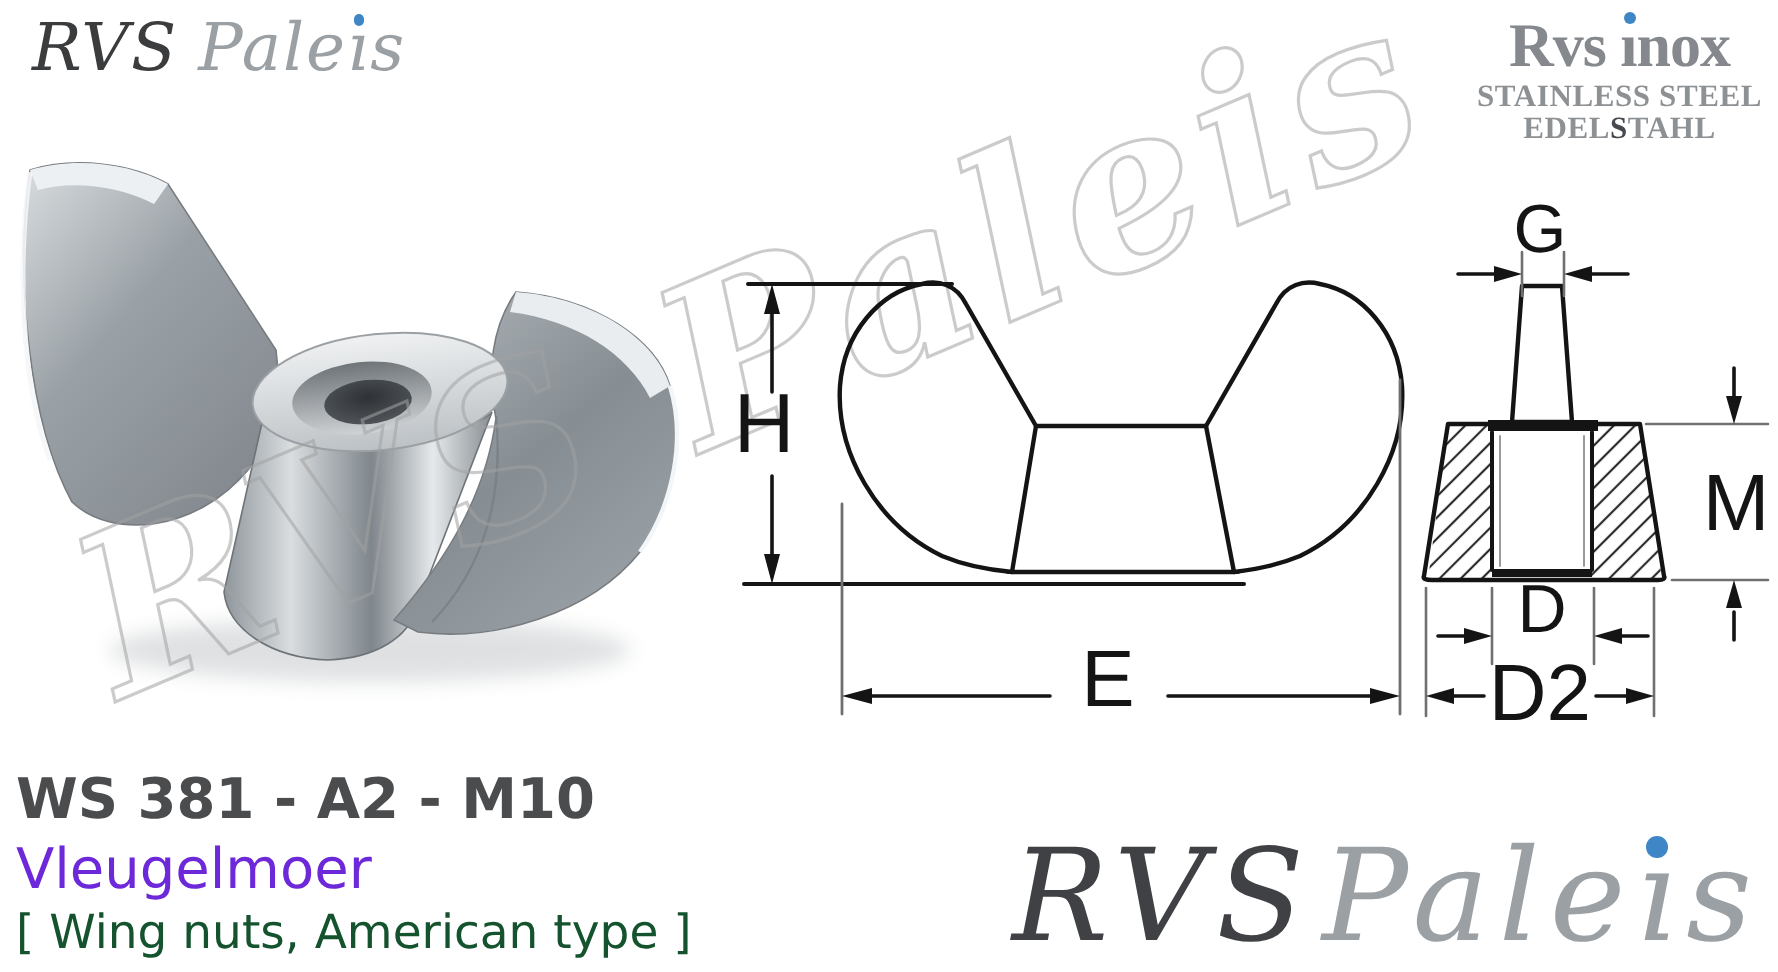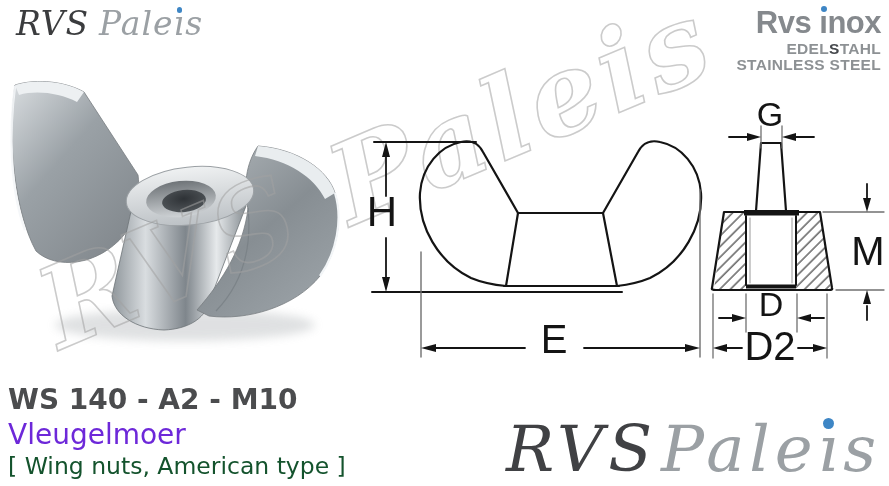--- a/index.html
+++ b/index.html
@@ -17,22 +17,22 @@
   .logo-top .paleis{margin-left:10px;}
   .logo-bottom{right:8px;top:412px;font-size:64px;letter-spacing:5px;}
   .logo-bottom .rvs{color:#404144;}
   .logo-bottom .paleis{margin-left:4px;}
   .iwrap{position:relative;display:inline-block;}
   .idot{position:absolute;background:#3e86c5;border-radius:50%;}
   .idot-serif{width:.17em;height:.17em;top:.09em;left:.09em;}
   .idot-sans{width:.2em;height:.2em;top:.04em;left:.05em;}
 
   
-  .inox{position:absolute;right:8px;top:5px;text-align:right;
-        font-family:Liberation Sans, sans-serif;font-weight:bold;}
+  .inox{position:absolute;right:8px;top:5px;text-align:center;
+        font-family:Liberation Serif, serif;font-weight:bold;}
   .inox-main{font-size:31px;line-height:36px;color:#85898d;letter-spacing:-0.5px;white-space:nowrap;}
   .inox-sub{font-size:15.5px;line-height:16px;color:#8d9194;letter-spacing:.3px;white-space:nowrap;}
   .inox-sub .dark{color:#46494d;}
 
   
   .product{position:absolute;left:8px;top:382px;white-space:nowrap;}
   .p-code{font-size:28px;font-weight:bold;color:#4b4c4e;line-height:36px;}
   .p-name{font-size:28px;color:#6d28d9;line-height:33px;}
   .p-sub{font-size:23.5px;color:#14532d;line-height:30px;}
 </style>
@@ -164,26 +164,26 @@
       </g>
     </g>
   </svg>
 
   <div class="logo logo-top">
     <span class="rvs">RVS</span><span class="paleis"><span>Pale</span><span class="iwrap"><span>ı</span><span class="idot idot-serif"></span></span><span>s</span></span>
   </div>
 
   <div class="inox">
     <div class="inox-main"><span>Rvs </span><span class="iwrap"><span>ı</span><span class="idot idot-sans"></span></span><span>nox</span></div>
+    <div class="inox-sub">STAINLESS STEEL</div>
     <div class="inox-sub"><span>EDEL</span><span class="dark">S</span><span>TAHL</span></div>
-    <div class="inox-sub">STAINLESS STEEL</div>
   </div>
 
   <div class="product">
-    <div class="p-code">WS 140 - A2 - M10</div>
+    <div class="p-code">WS 381 - A2 - M10</div>
     <div class="p-name">Vleugelmoer</div>
     <div class="p-sub">[ Wing nuts, American type ]</div>
   </div>
 
   <div class="logo logo-bottom">
     <span class="rvs">RVS</span><span class="paleis"><span>Pale</span><span class="iwrap"><span>ı</span><span class="idot idot-serif"></span></span><span>s</span></span>
   </div>
 
 </div>
 

